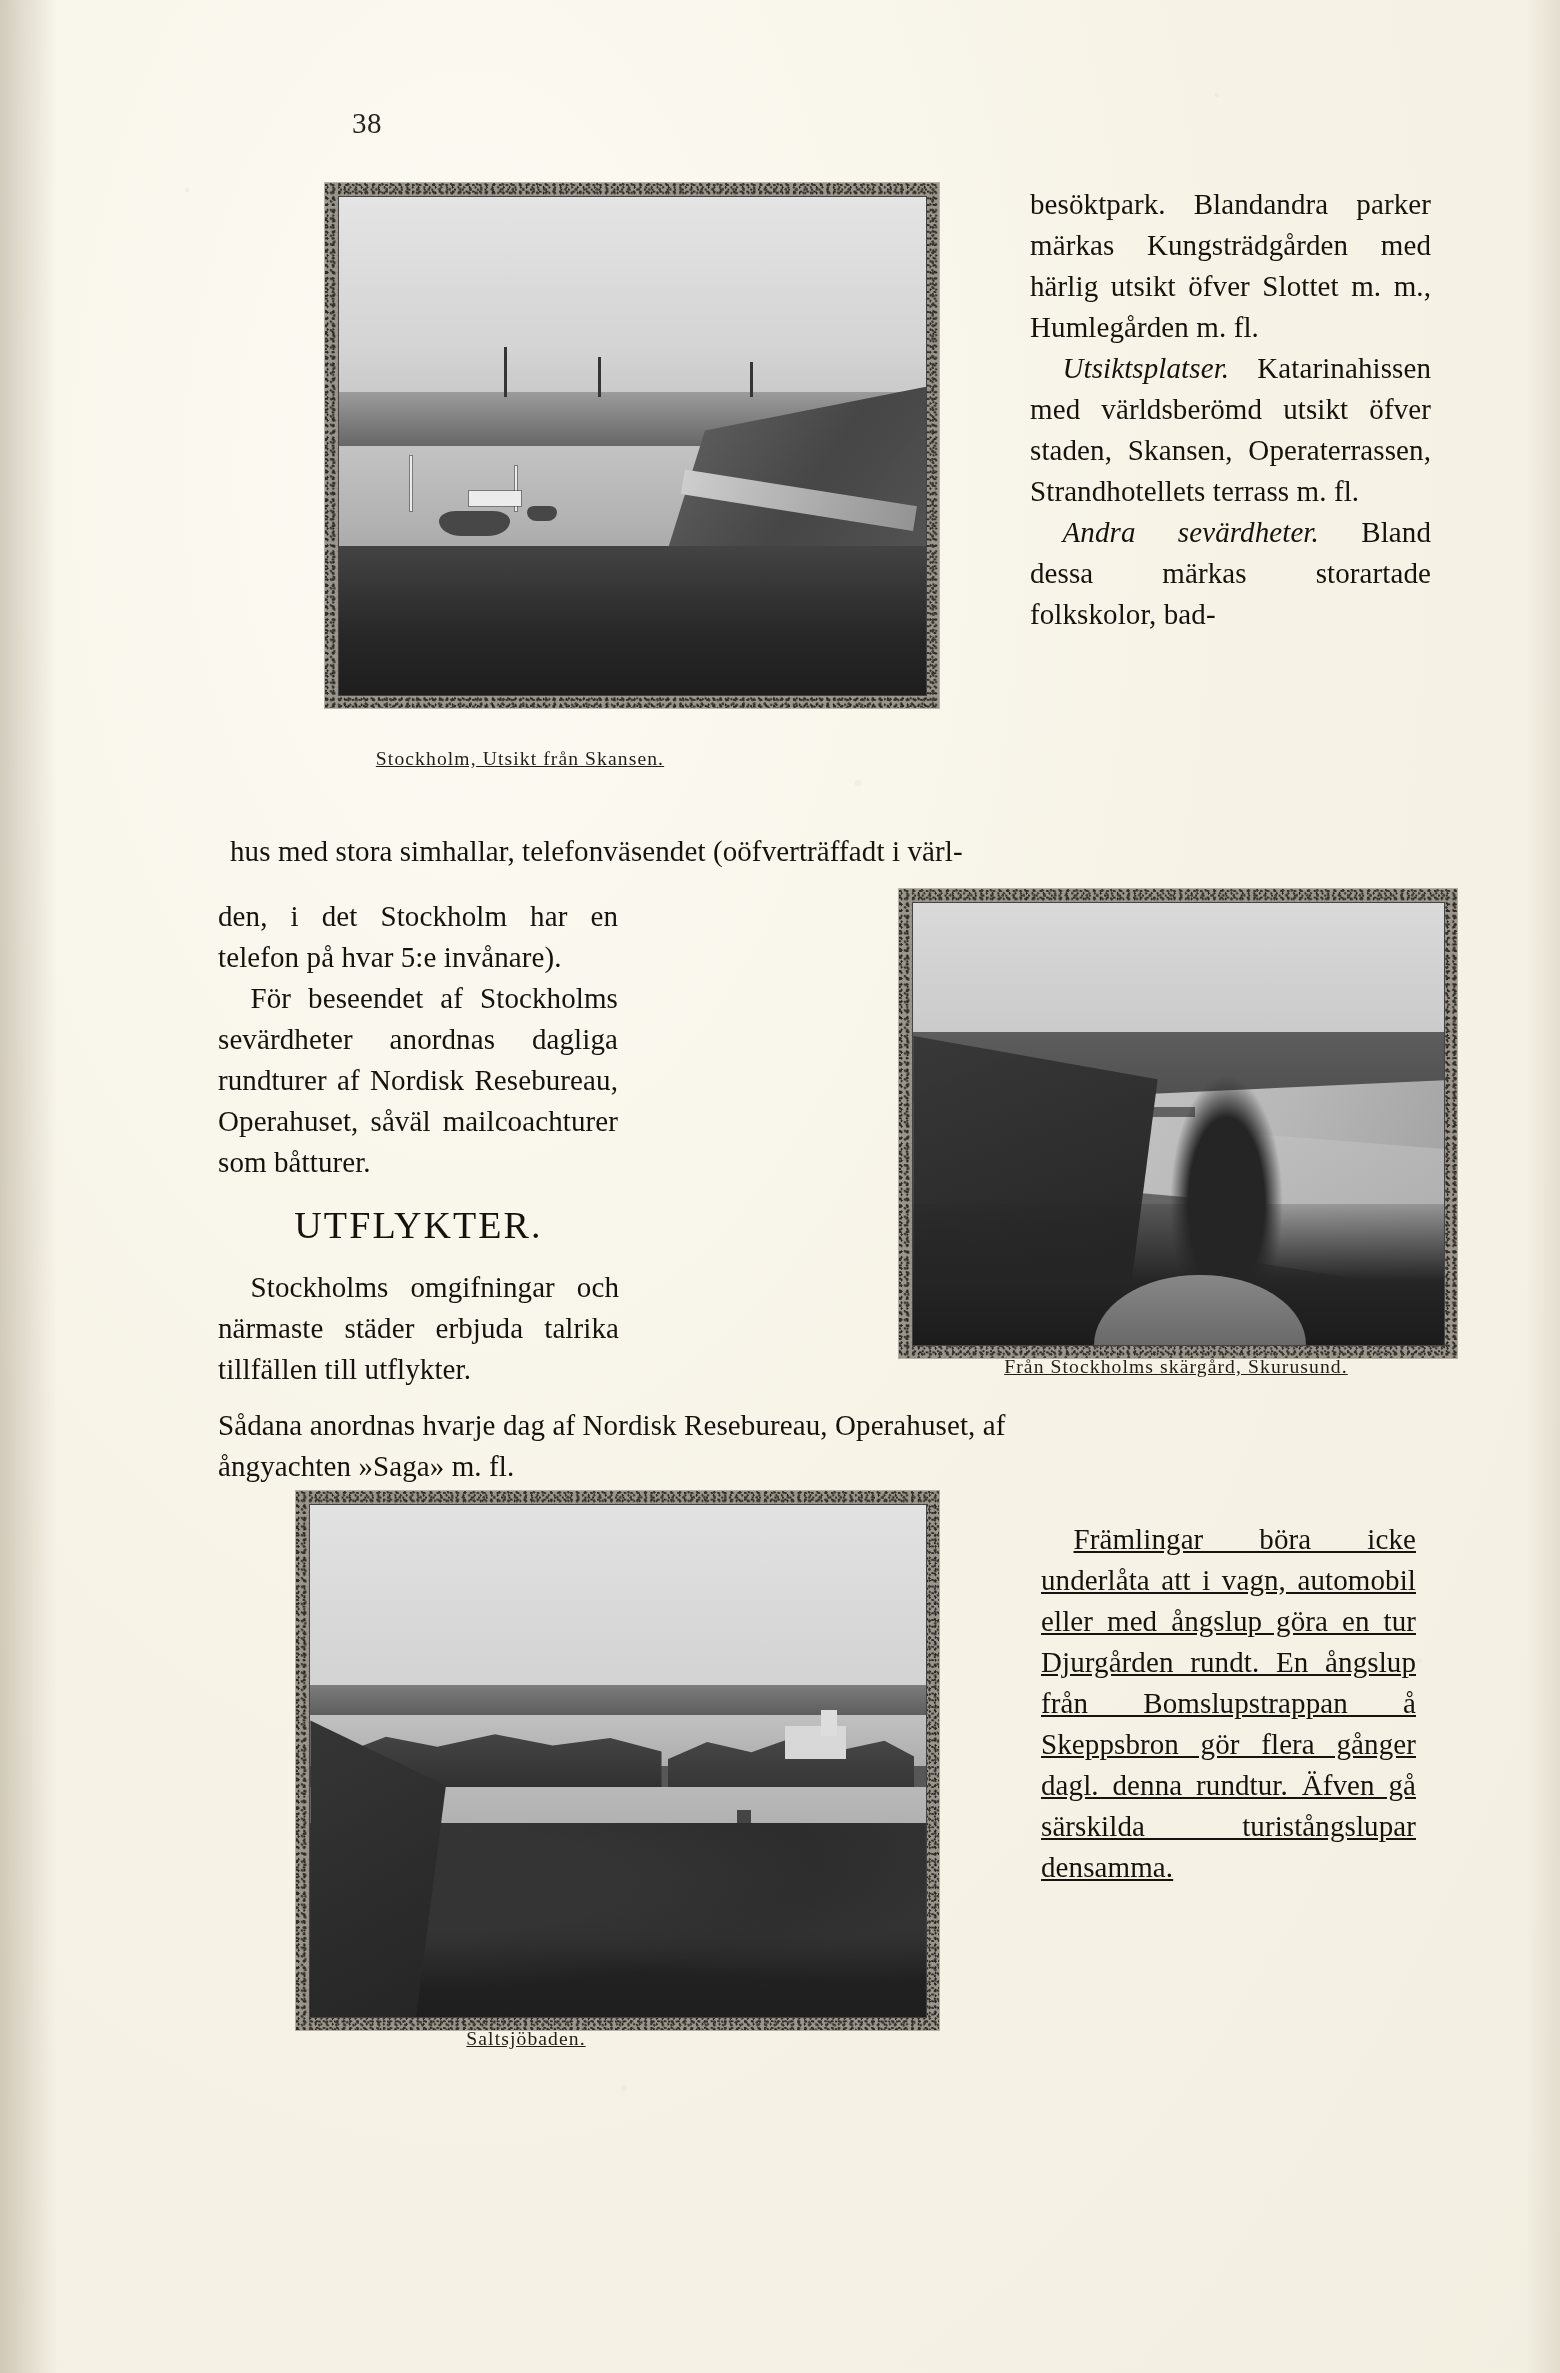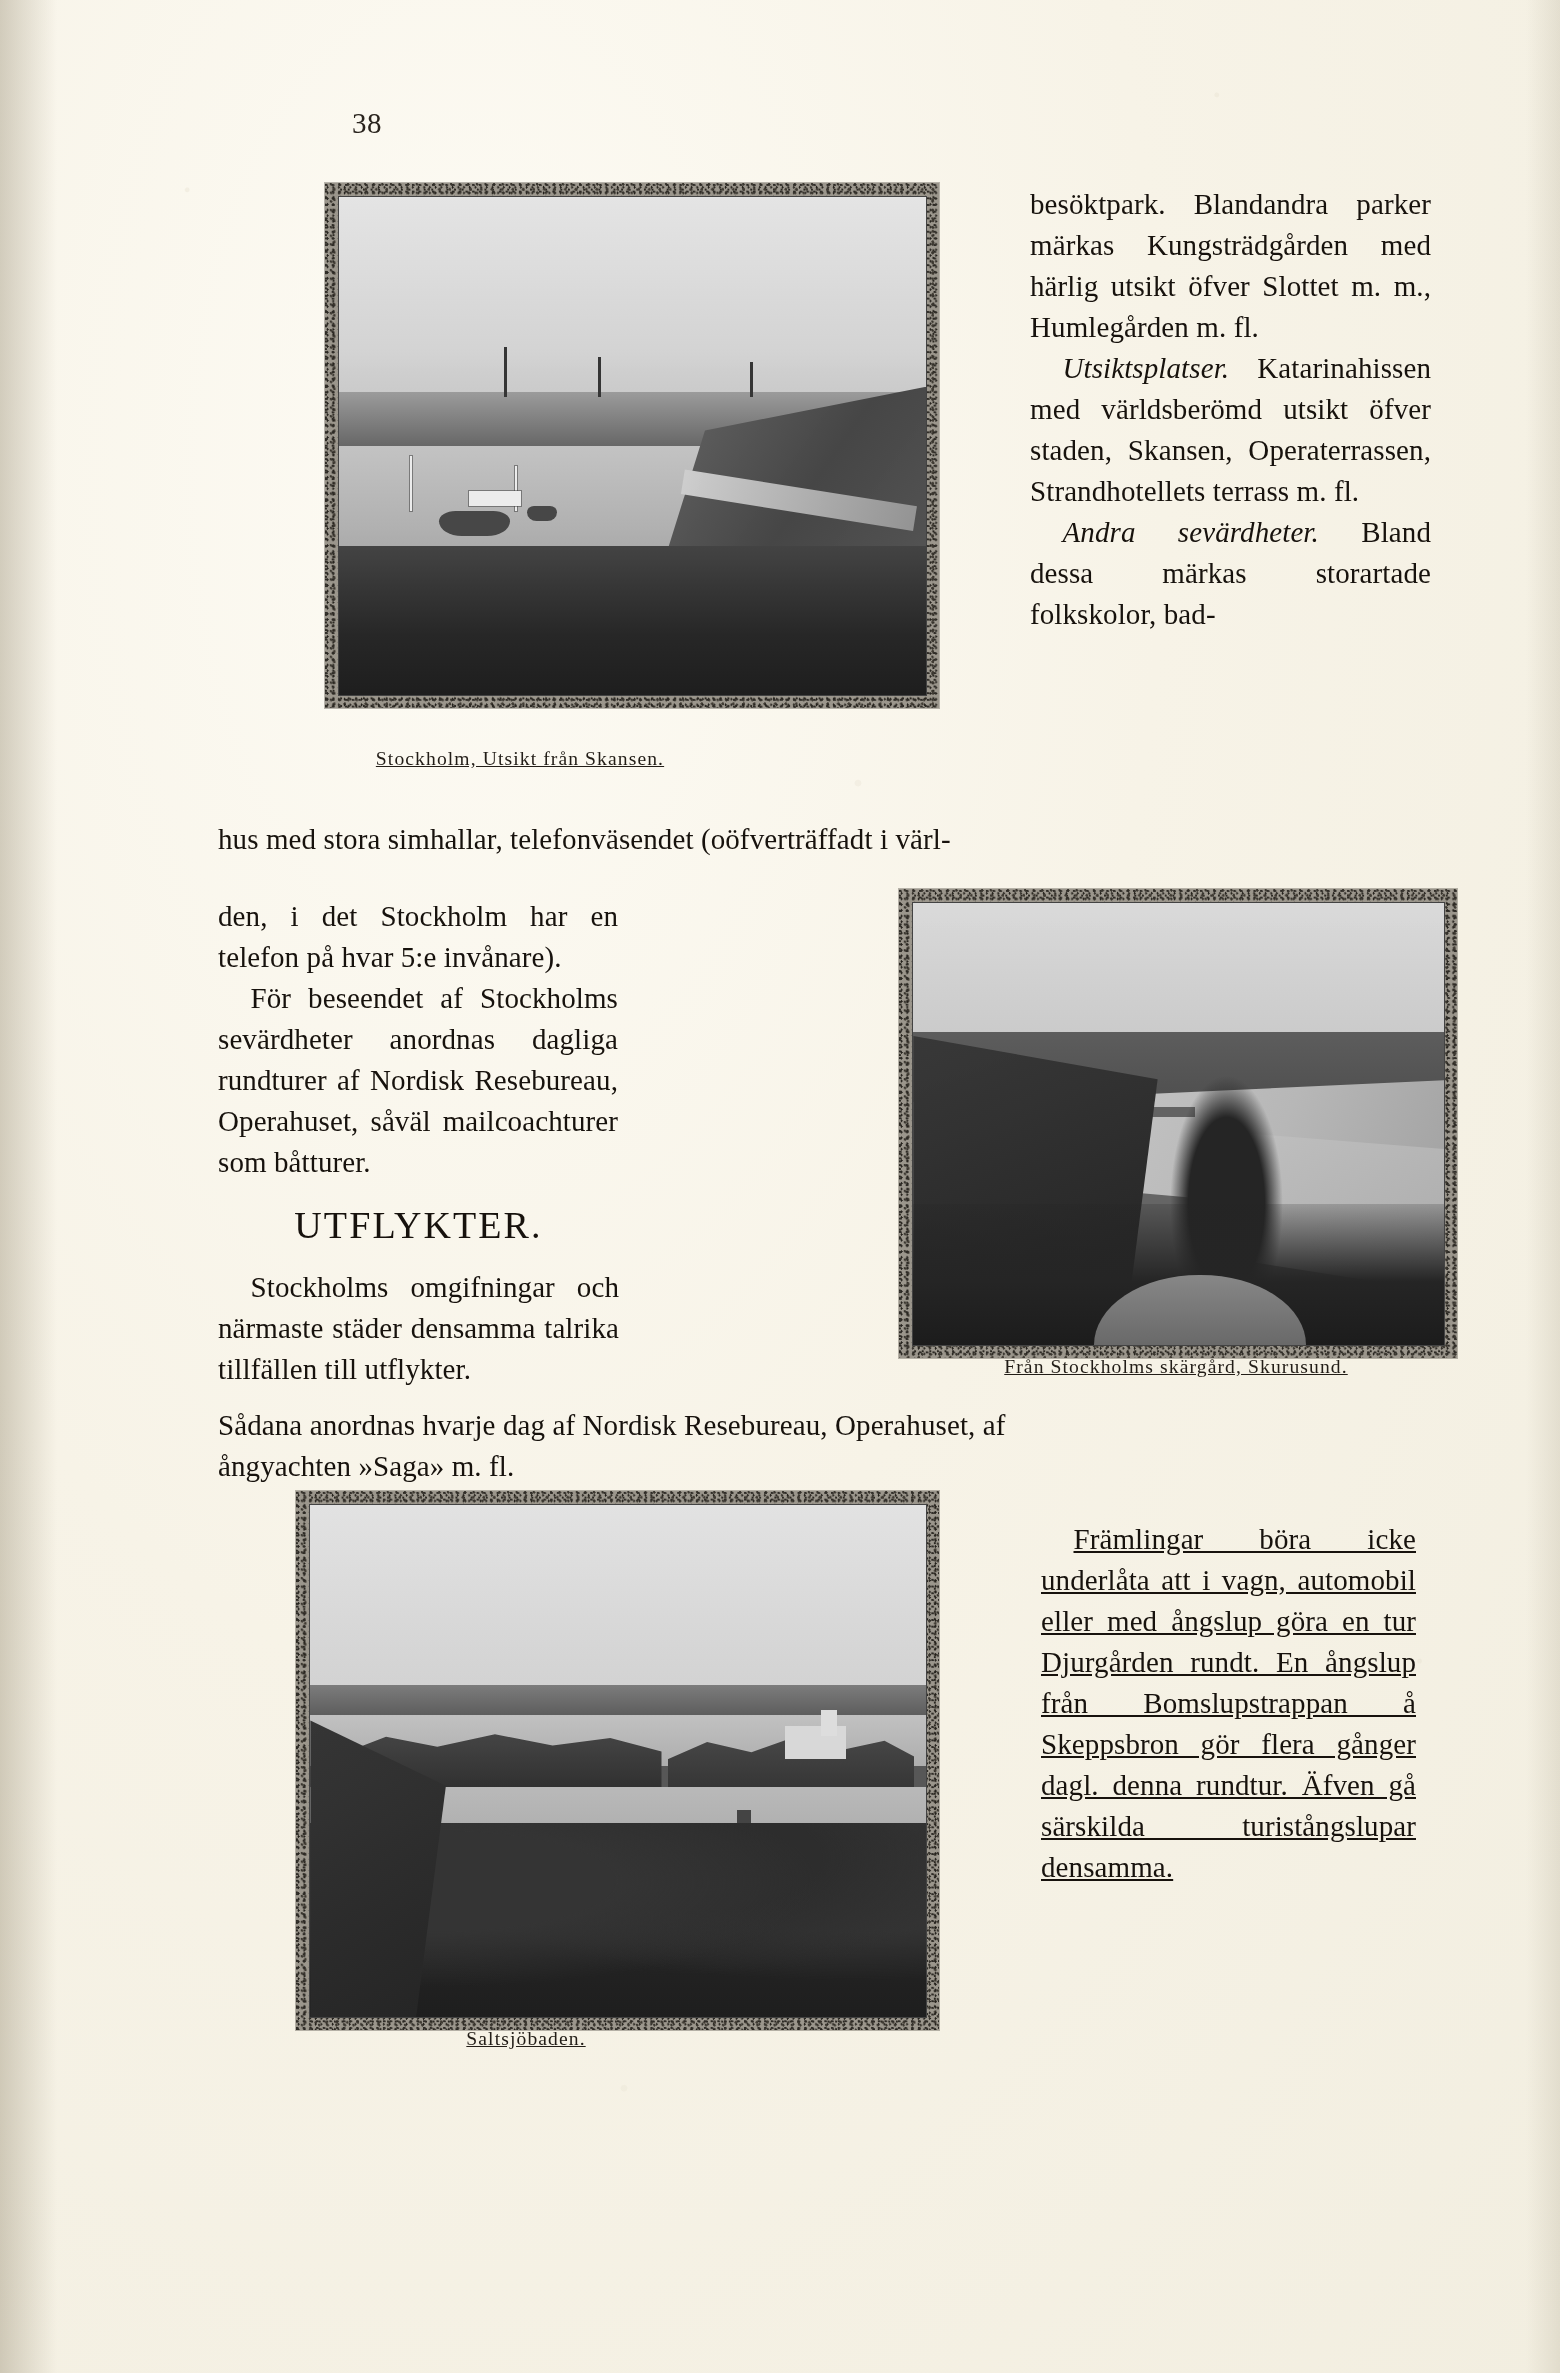--- a/index.html
+++ b/index.html
@@ -80,21 +80,21 @@
   }
   #col-right-top p { margin: 0; }
   #col-right-top p + p { text-indent: 32.5px; }
 
   
   #full-1 {
     left: 218px;
     top: 819px;
     width: 1212px;
   }
-  #full-1 p { margin: 0; }
+  #full-1 p { margin: 12px; }
 
   
   #col-left-mid {
     left: 218px;
     top: 896px;
     width: 400px;
   }
   #col-left-mid p { margin: 0; }
   #col-left-mid p + p { text-indent: 32.5px; }
 
@@ -392,21 +392,21 @@
   <div class="caption" id="cap-2">Från Stockholms skärgård, Skurusund.</div>
 
   <div class="txt" id="col-left-mid">
     <p>den, i det Stockholm har en telefon på hvar 5:e invånare).</p>
     <p>För beseendet af Stockholms sevärdheter anordnas dagliga rundturer af Nordisk Resebureau, Operahuset, såväl mailcoachturer som båtturer.</p>
   </div>
 
   <div id="heading-utflykter">UTFLYKTER.</div>
 
   <div class="txt" id="col-left-low">
-    <p>Stockholms omgifningar och närmaste städer densamma talrika tillfällen till utflykter.</p>
+    <p>Stockholms omgifningar och närmaste städer erbjuda talrika tillfällen till utflykter.</p>
   </div>
 
   <div class="txt" id="full-2">
     <p class="ln1">Sådana anordnas hvarje dag af Nordisk Resebureau, Operahuset, af</p>
     <p class="ln2">ångyachten »Saga» m. fl.</p>
   </div>
 
   <div class="photo" id="photo-3">
     <div class="photo-inner">
       <div id="p3-sky"></div>

